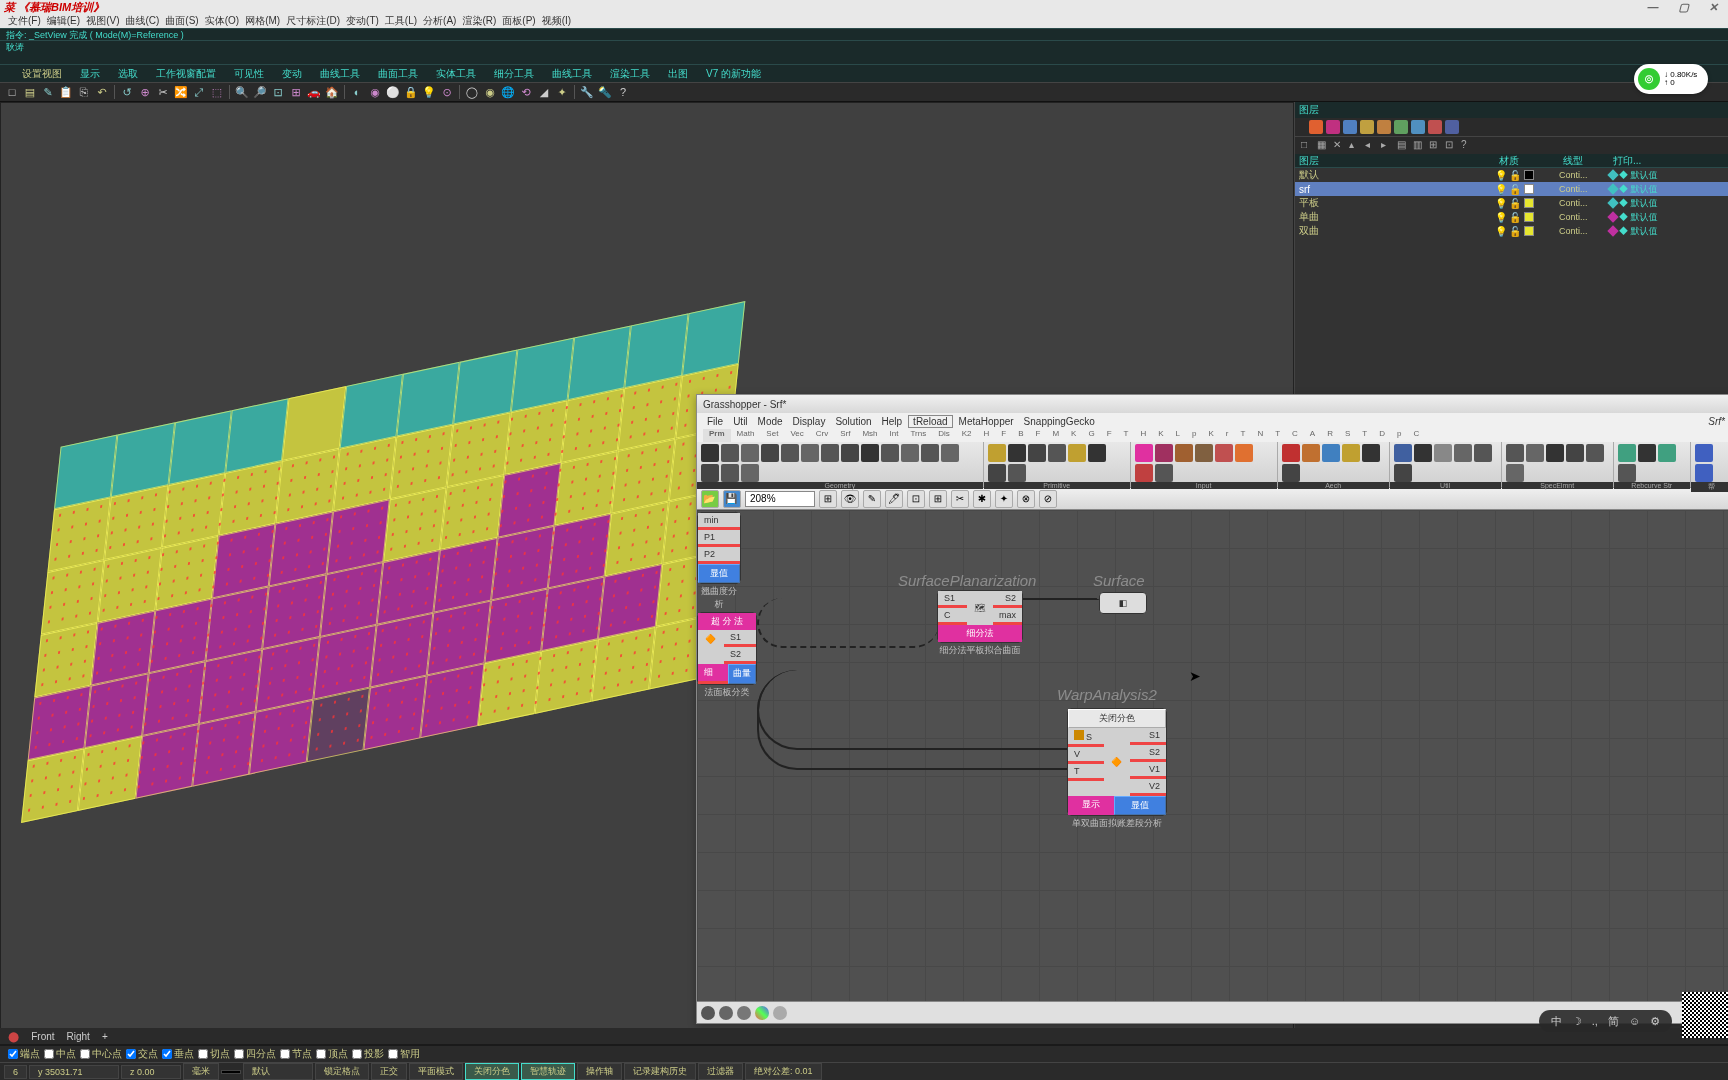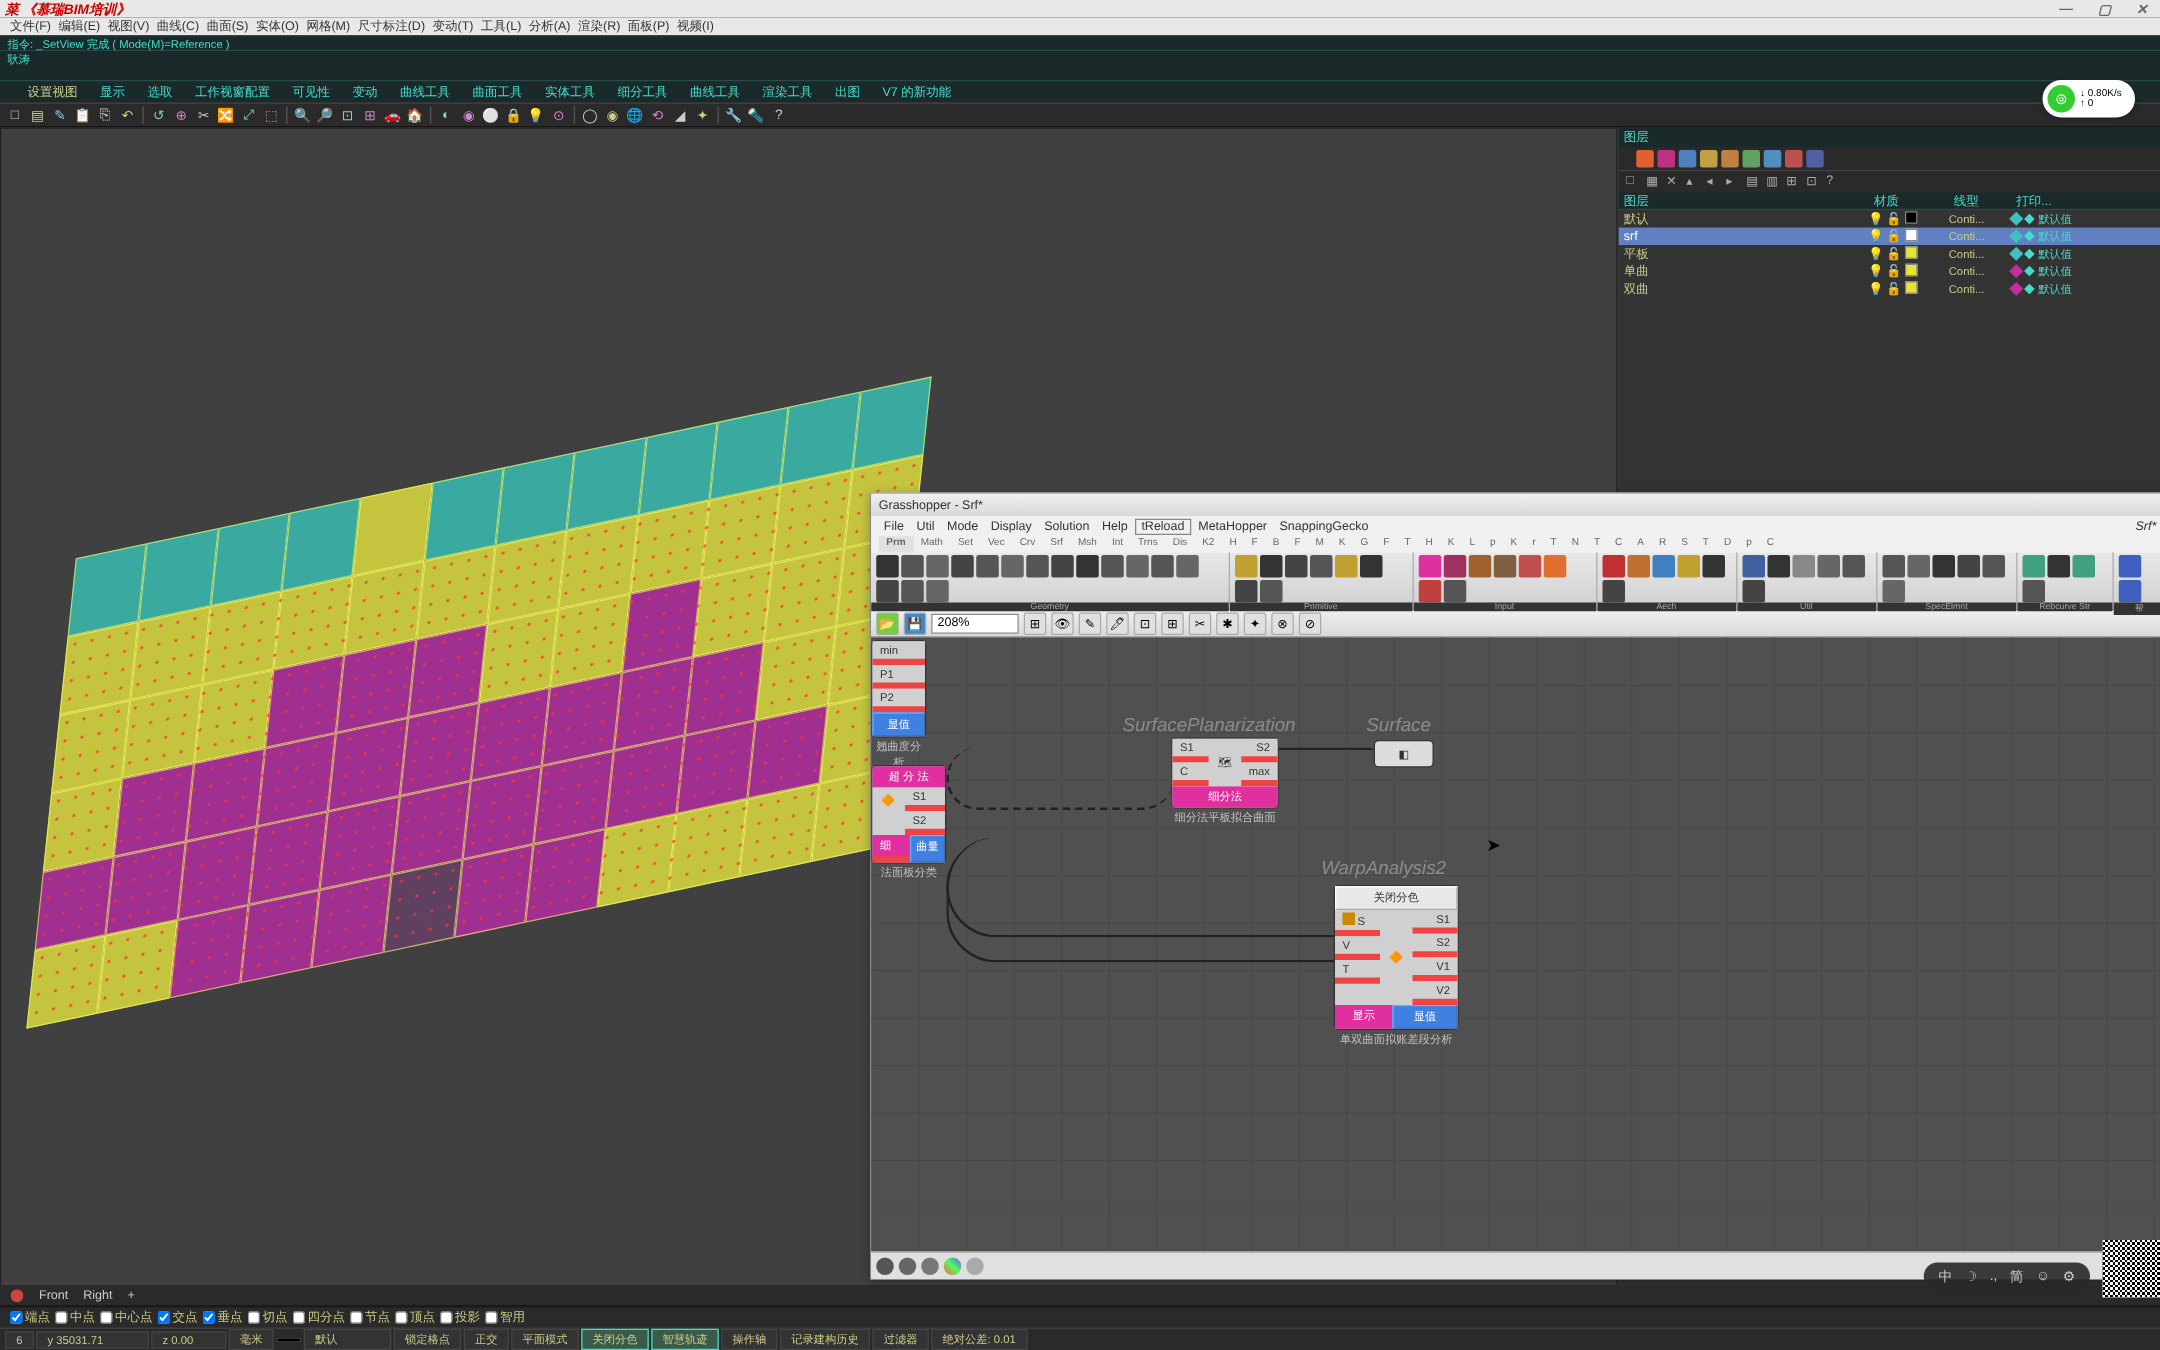--- a/index.html
+++ b/index.html
@@ -84,21 +84,21 @@
 .gh-toolbar2 .zoom { width: 70px; height: 16px; border: 1px solid #888; background: #fff; font-size: 10px; padding-left: 4px; }
 
 
 .gh-canvas { position: absolute; top: 115px; left: 0; right: 0; bottom: 22px; background: #505050; background-image: linear-gradient(#484848 1px, transparent 1px), linear-gradient(90deg, #484848 1px, transparent 1px); background-size: 38px 38px; overflow: hidden; }
 .gh-status { position: absolute; bottom: 0; left: 0; right: 0; height: 22px; background: #e0e0e0; border-top: 1px solid #888; display: flex; align-items: center; }
 .gh-status .circ { width: 14px; height: 14px; border-radius: 50%; margin-left: 4px; background: #888; }
 
 
 .comp { position: absolute; background: #d0d0d0; border: 1px solid #333; border-radius: 4px; font-size: 9px; color: #333; }
 .comp .row { display: flex; }
-.comp .plab { padding: 2px 6px; background: #d0d0d0; border-bottom: 5px solid #ef4444; }
+.comp .plab { padding: 2px 6px; background: #d0d0d0; border-bottom: 3px solid #ef4444; }
 .comp .header { background: #e030a0; color: #fff; text-align: center; padding: 2px 4px; font-size: 9px; }
 .comp .btn { background: #4080e0; color: #fff; text-align: center; padding: 2px 4px; cursor: pointer; border: 1px outset #6af; }
 .comp .footer { background: #e030a0; color: #fff; text-align: center; padding: 2px; font-size: 9px; }
 .comp .caption { position: absolute; top: 100%; left: 0; right: 0; text-align: center; color: #c0c0c0; font-size: 9px; padding-top: 2px; }
 .comp .iconcell { width: 26px; background: #d0d0d0; display: flex; align-items: center; justify-content: center; }
 .grp-label { position: absolute; color: rgba(200,200,200,0.5); font-size: 15px; font-style: italic; }
 
 .wire { position: absolute; border: 2px dashed #222; border-radius: 40px; pointer-events: none; }
 .wire.solid { border-style: solid; }
 

